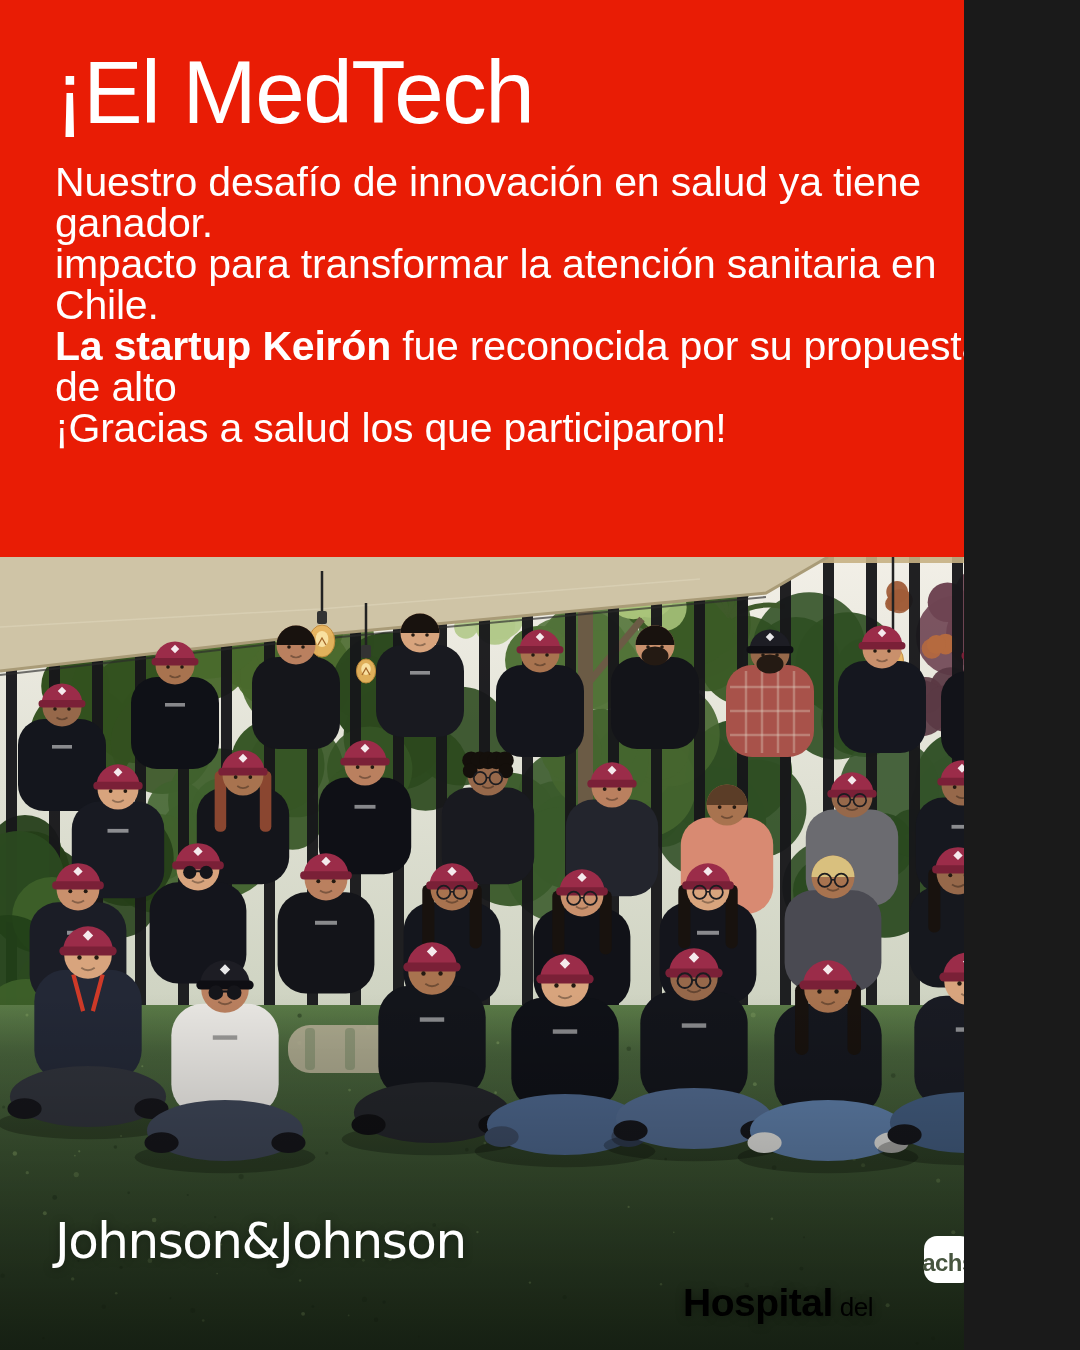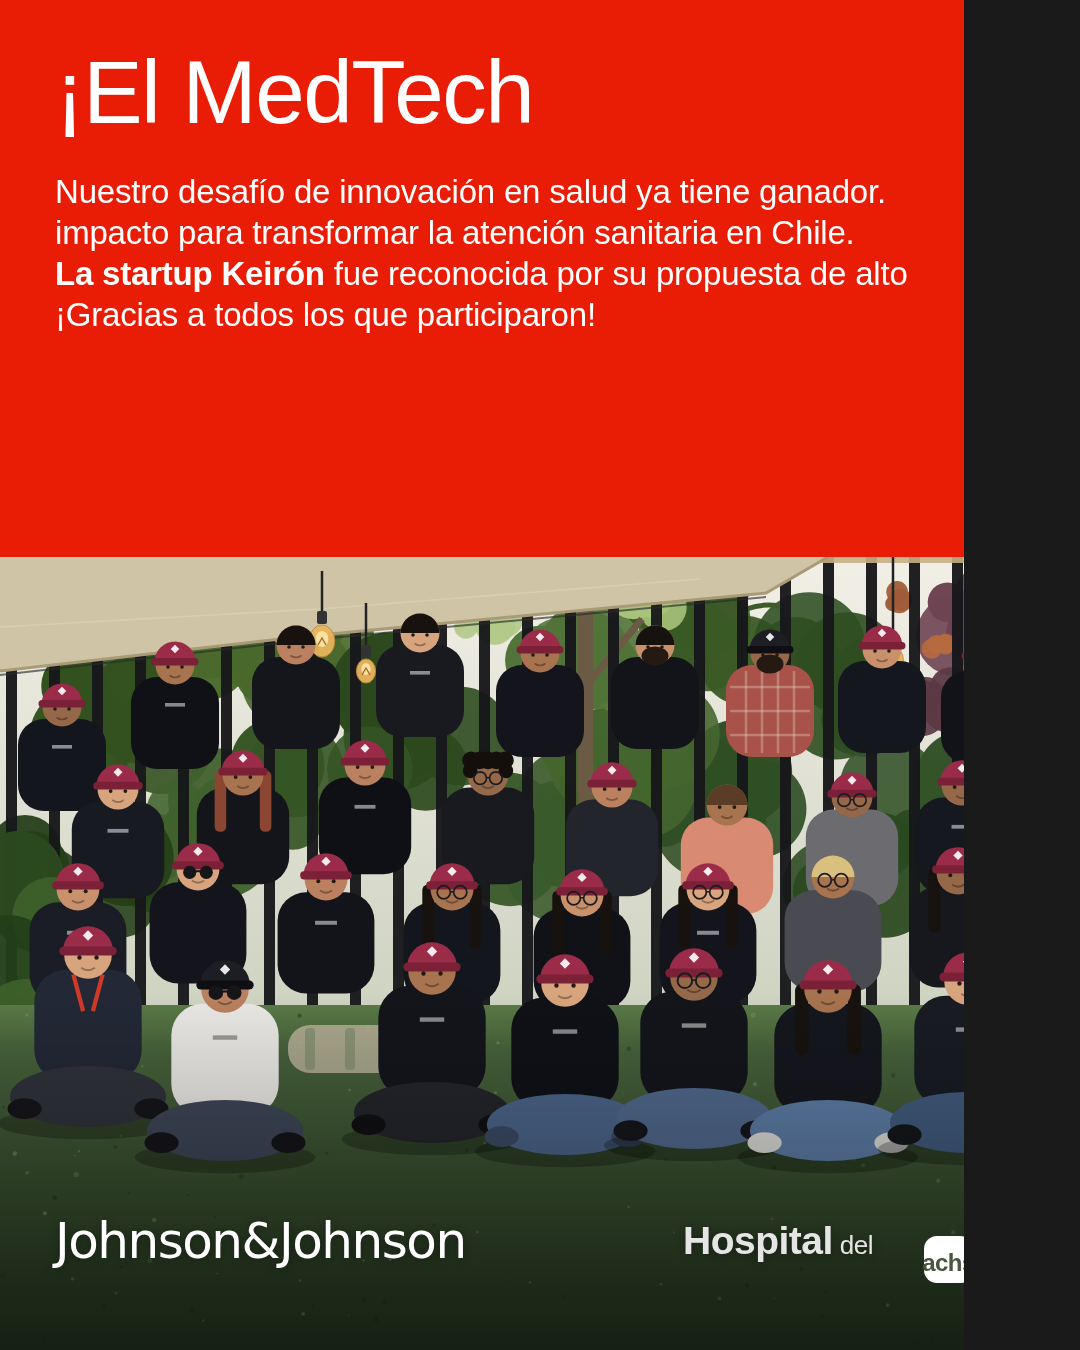--- a/index.html
+++ b/index.html
@@ -2,32 +2,32 @@
 <html><head>
 <meta charset="utf-8">
 <style>
   html,body{margin:0;padding:0;background:#1a1a1a;}
   .post{
     position:relative;width:964px;height:1350px;overflow:hidden;
     font-family:"Liberation Sans",sans-serif;background:#e91c05;
   }
   .header{position:absolute;left:55px;top:44px;width:980px;color:#fff;}
   .title{font-size:89px;line-height:97px;font-weight:400;letter-spacing:-1.5px;}
-  .body-copy{margin-top:30px;font-size:33px;line-height:41px;font-weight:400;letter-spacing:-0.2px;}
+  .body-copy{margin-top:21px;font-size:41px;line-height:41px;font-weight:400;letter-spacing:-0.2px;}
   .body-copy b{font-weight:700;}
   .photo{position:absolute;left:0;top:557px;width:1080px;height:793px;background:#33422c;overflow:hidden;}
   .photo svg{position:absolute;left:0;top:0;width:100%;height:100%;display:block;}
   .logo-jnj{
     position:absolute;left:55px;top:1224px;color:#fff;
     font-family:"DejaVu Sans",sans-serif;font-size:50px;line-height:34px;
     letter-spacing:-1.5px;text-shadow:0 1px 10px rgba(0,0,0,.35);
   }
   .logo-jnj .l2{letter-spacing:-0.5px;}
   .logo-hospital{
-    position:absolute;left:683px;top:1221px;color:#e5e5e5;font-weight:700;
+    position:absolute;left:683px;top:1283px;color:#000000;font-weight:700;
     font-size:39px;line-height:40px;letter-spacing:-0.5px;
     text-shadow:0 1px 10px rgba(0,0,0,.35);
   }
   .logo-hospital .del{font-size:26px;font-weight:400;margin-left:7px;}
   .logo-achs{position:absolute;left:924px;top:1236px;display:flex;align-items:center;}
   .achs-badge{
     width:49px;height:47px;border-radius:13px;background:#fff;
     display:flex;align-items:center;justify-content:center;
     font-weight:700;font-size:24px;color:#47553f;letter-spacing:-0.5px;
   }
@@ -40,21 +40,21 @@
 <div class="post">
 
   <div class="header">
     <div class="title">
       <div>¡El MedTech</div>
     </div>
     <div class="body-copy">
         <div><span>Nuestro desafío de innovación en salud ya tiene ganador.</span></div>
         <div><span>impacto para transformar la atención sanitaria en Chile.</span></div>
         <div><b>La startup Keirón</b><span> fue reconocida por su propuesta de alto</span></div>
-        <div><span>¡Gracias a todos los que participaron!</span></div>
+        <div><span>¡Gracias a salud los que participaron!</span></div>
       </div>
   </div>
 
   <div class="photo">
     <svg id="scene" viewBox="0 0 1080 793" preserveAspectRatio="none">
         <defs>
           <linearGradient id="sky" x1="0" y1="0" x2="0" y2="1">
             <stop offset="0" stop-color="#f2efe7" stop-opacity="1"></stop>
             <stop offset="1" stop-color="#cdd2c0" stop-opacity="1"></stop>
           </linearGradient>

